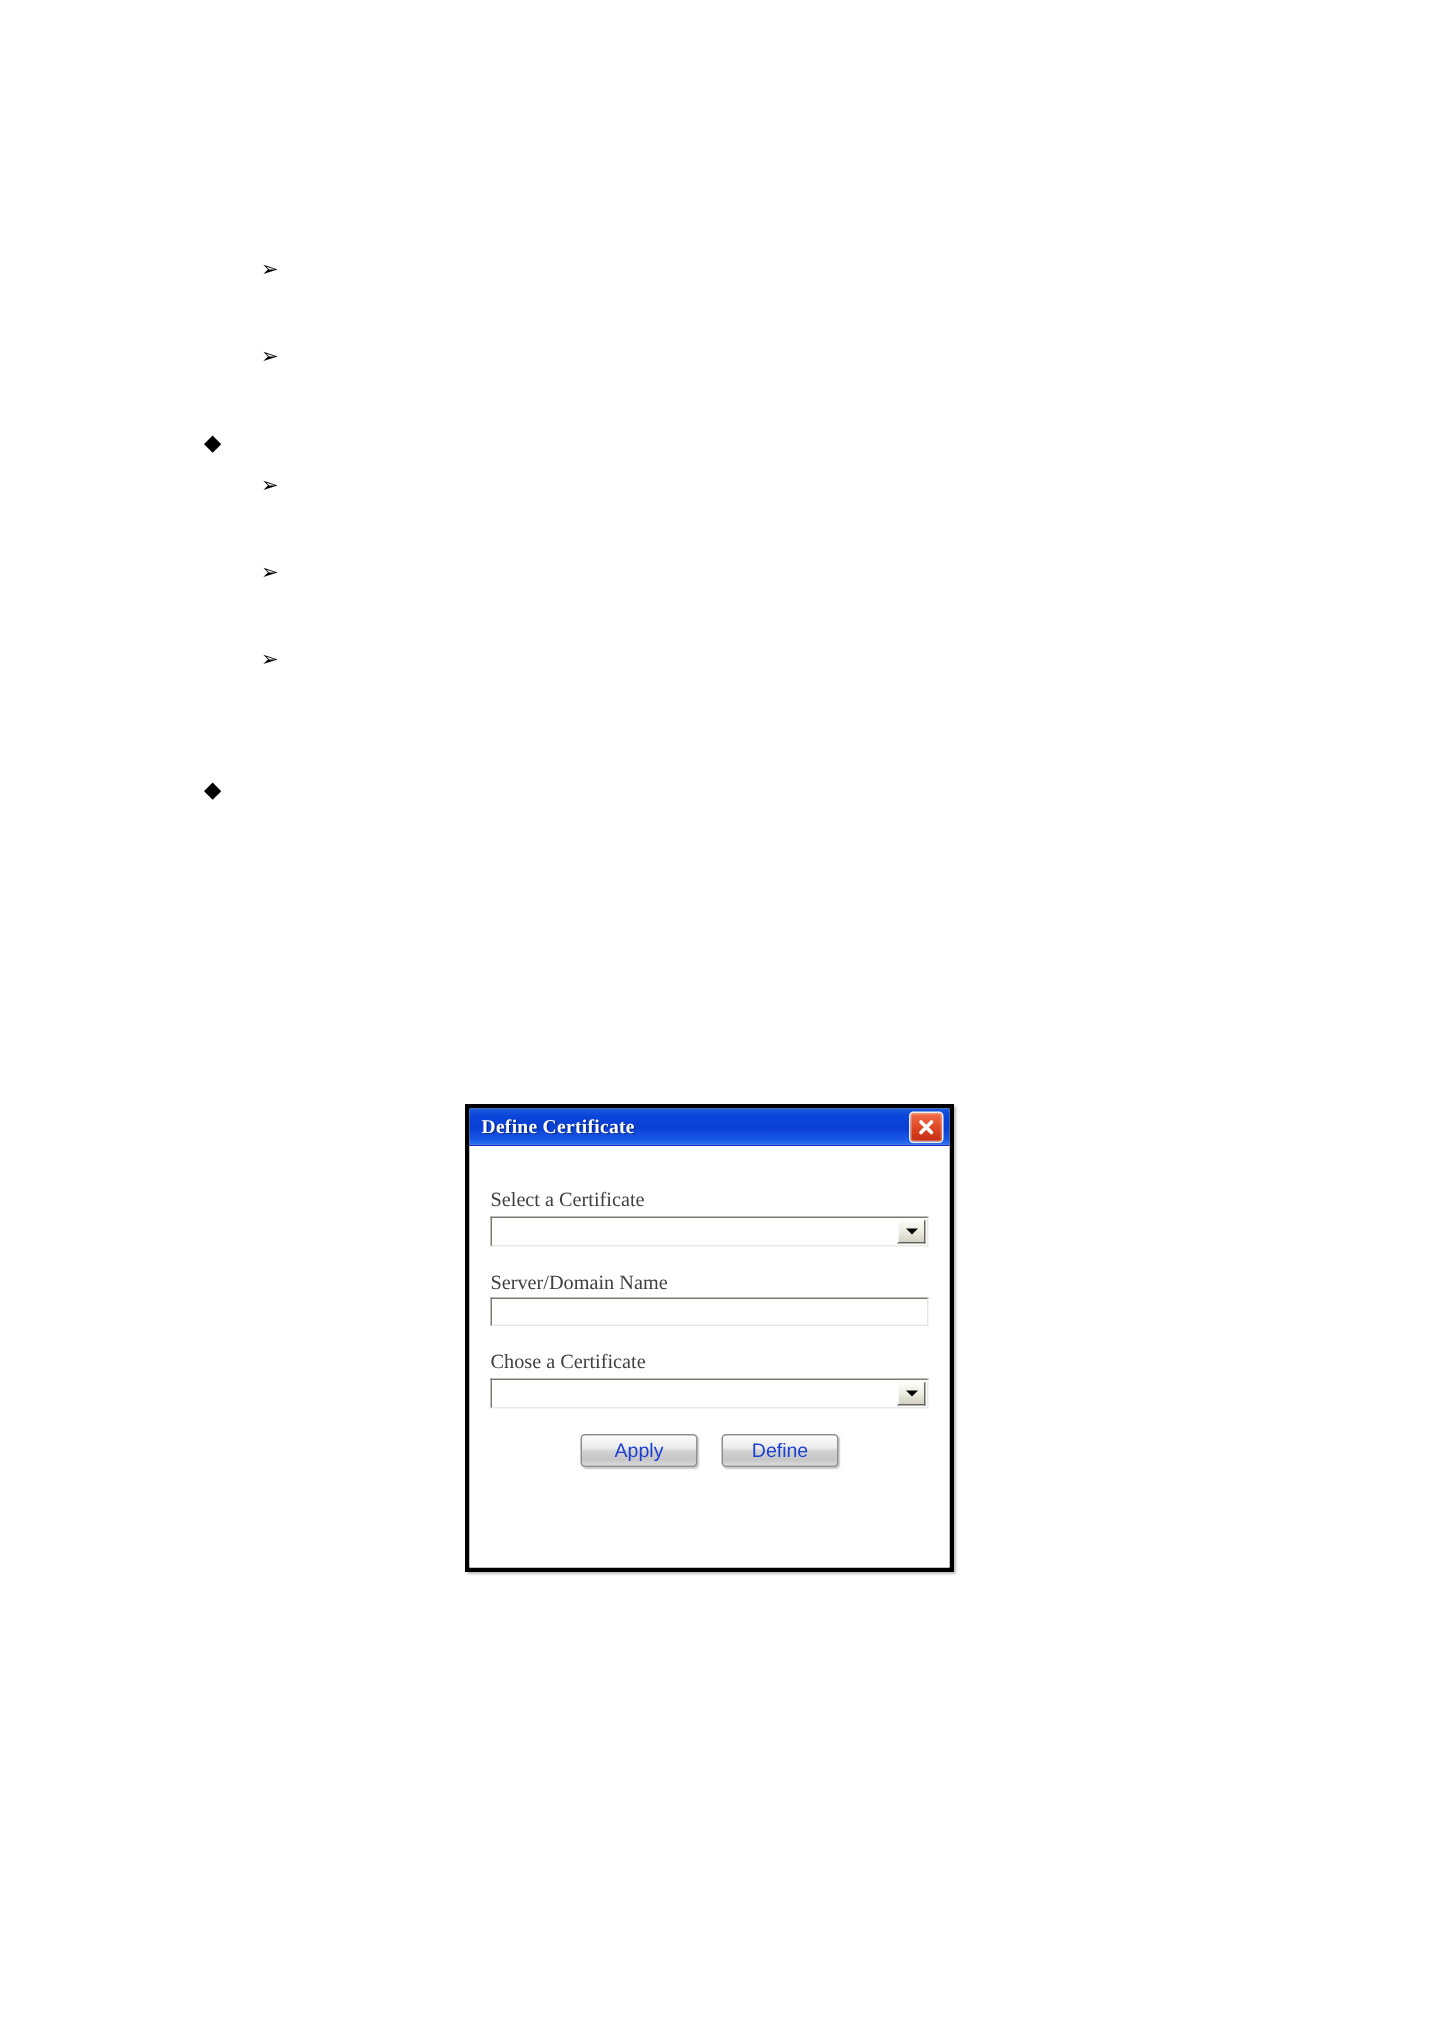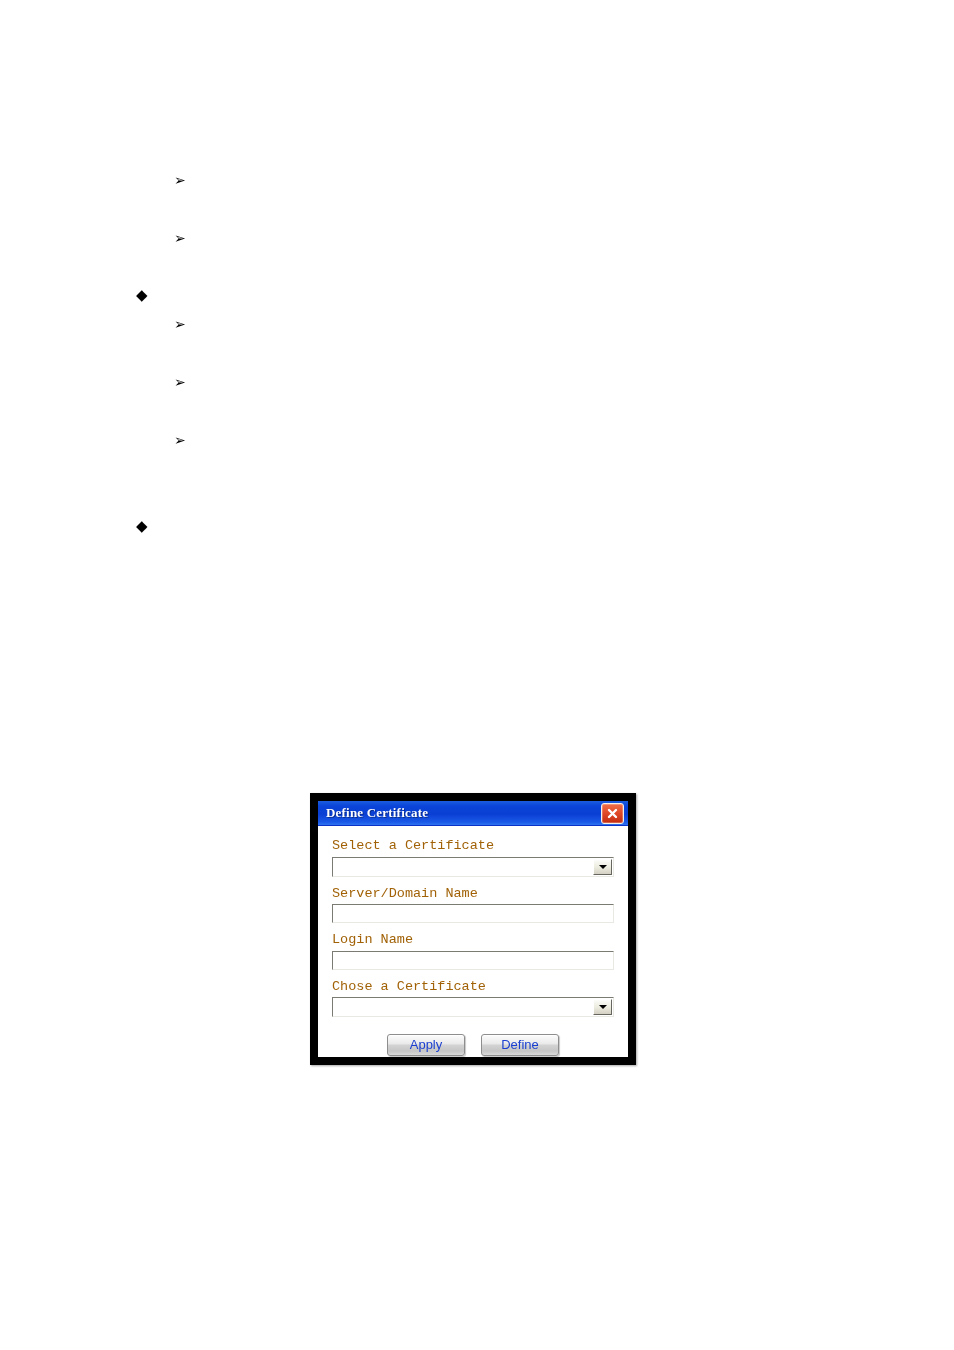--- a/index.html
+++ b/index.html
@@ -35,25 +35,25 @@
     font-size: 15px;
     font-family: "Liberation Serif", serif;
     color: #000000;
     white-space: pre;
   }
 
   
   .dialog {
     position: absolute;
     left: 310px;
-    top: 793px;
+    top: 736px;
     width: 326px;
-    height: 272px;
-    box-sizing: border-box;
-    border: 8px solid #000000;
+    height: 312px;
+    box-sizing: border-box;
+    border: 3px solid #000000;
     background: #ffffff;
     box-shadow: 1px 1px 2px rgba(0,0,0,0.35);
   }
 
   .titlebar {
     position: relative;
     height: 24px;
     background: linear-gradient(to bottom,
                 #1a5ce0 0%, #0a44d8 22%, #0b3fd4 55%, #1a5ae8 88%, #2f74f0 100%);
     display: flex;
@@ -89,24 +89,24 @@
   .close-button svg { display: block; }
 
   .dialog-body {
     padding: 12px 14px 10px 14px;
     background: #ffffff;
     height: calc(100% - 25px);
     box-sizing: border-box;
   }
 
   .field-label {
-    font-family: Liberation Mono, monospace;
+    font-family: Liberation Serif, serif;
     font-size: 13.5px;
-    color: #a16207;
-    margin: 0 0 3px 0;
+    color: #404040;
+    margin: 16px 0 3px 0;
     line-height: 1.15;
     white-space: nowrap;
   }
   .field-block { margin-bottom: 9px; }
   .field-block:last-of-type { margin-bottom: 0; }
 
   
   .text-input {
     display: block;
     width: 100%;
@@ -223,24 +223,20 @@
             <i></i>
           </span>
       </div>
     </div>
 
     <div class="field-block">
       <div class="field-label">Server/Domain Name</div>
       <input class="text-input" type="text" value="" style="">
     </div>
 
-    <div class="field-block">
-      <div class="field-label">Login Name</div>
-      <input class="text-input" type="text" value="" style="">
-    </div>
 
     <div class="field-block">
       <div class="field-label">Chose a Certificate</div>
       <div class="combo">
         <span class="combo-value"></span>
         <span class="combo-arrow">
             <i></i>
           </span>
       </div>
     </div>

